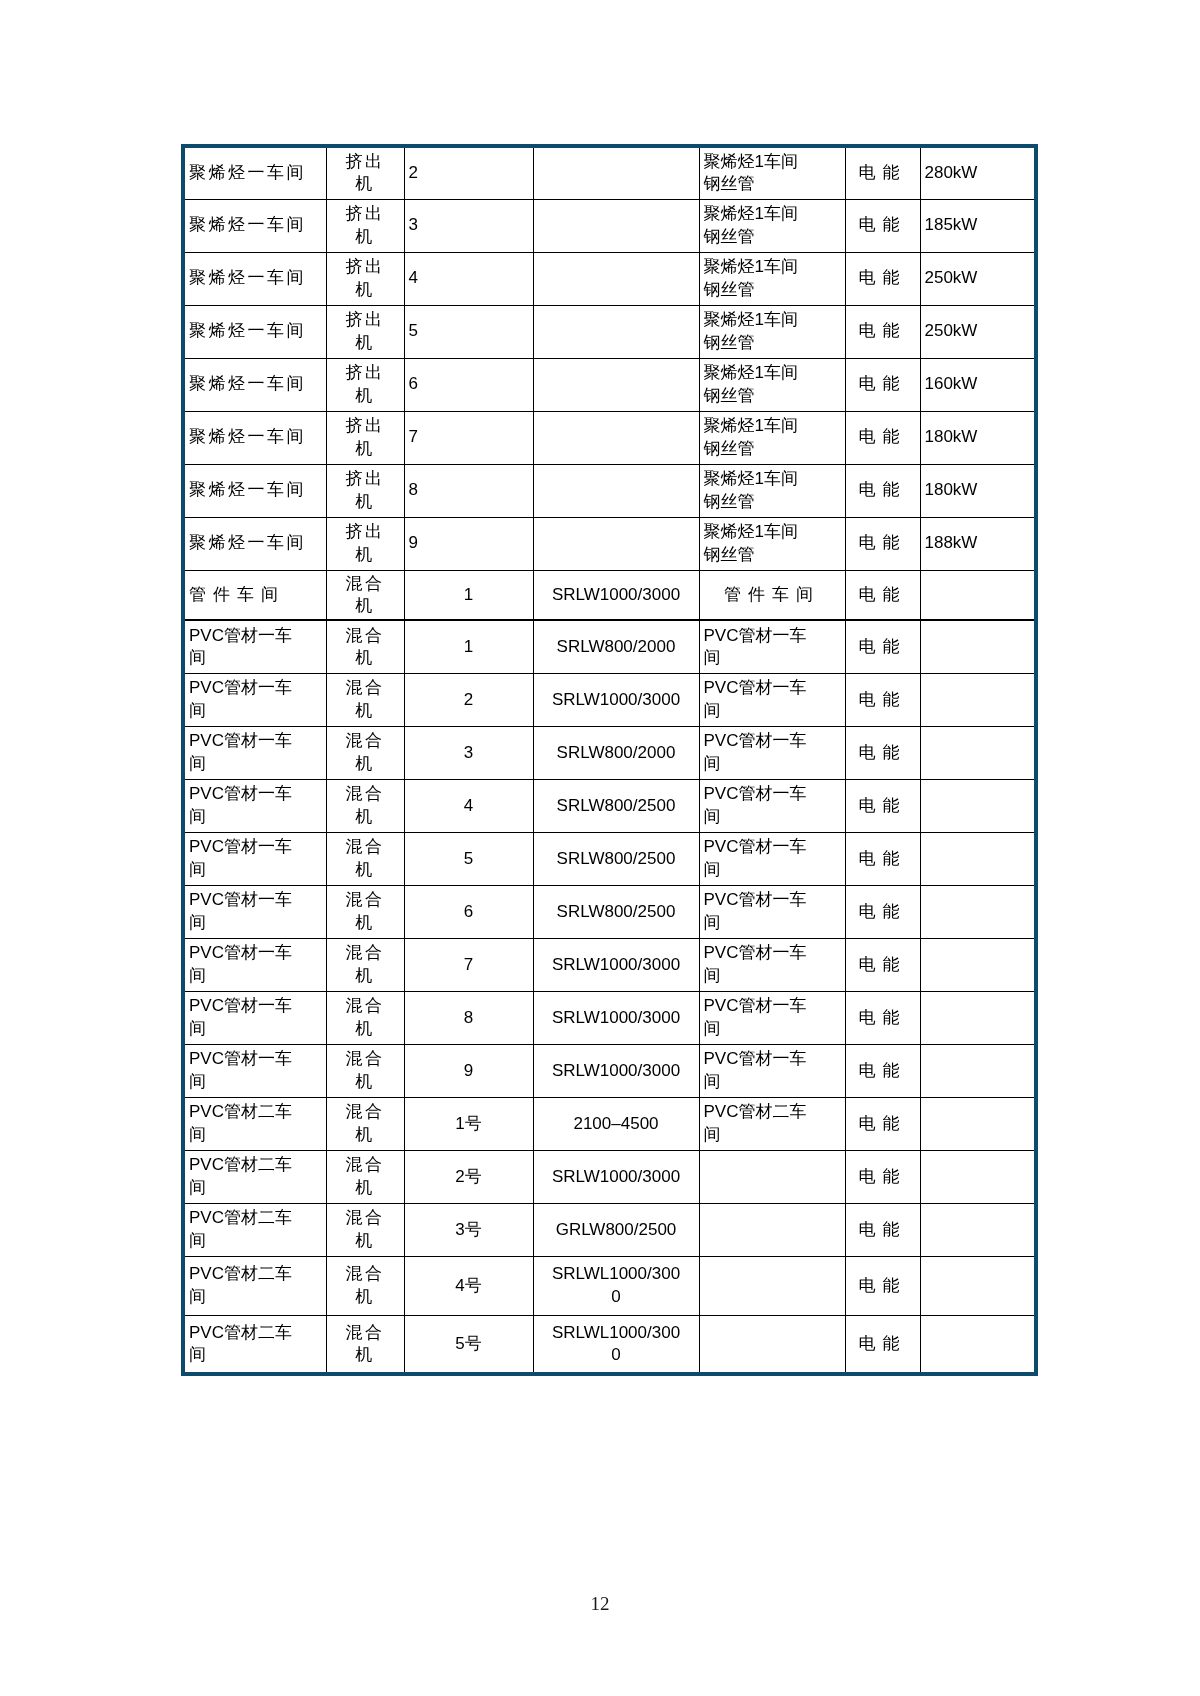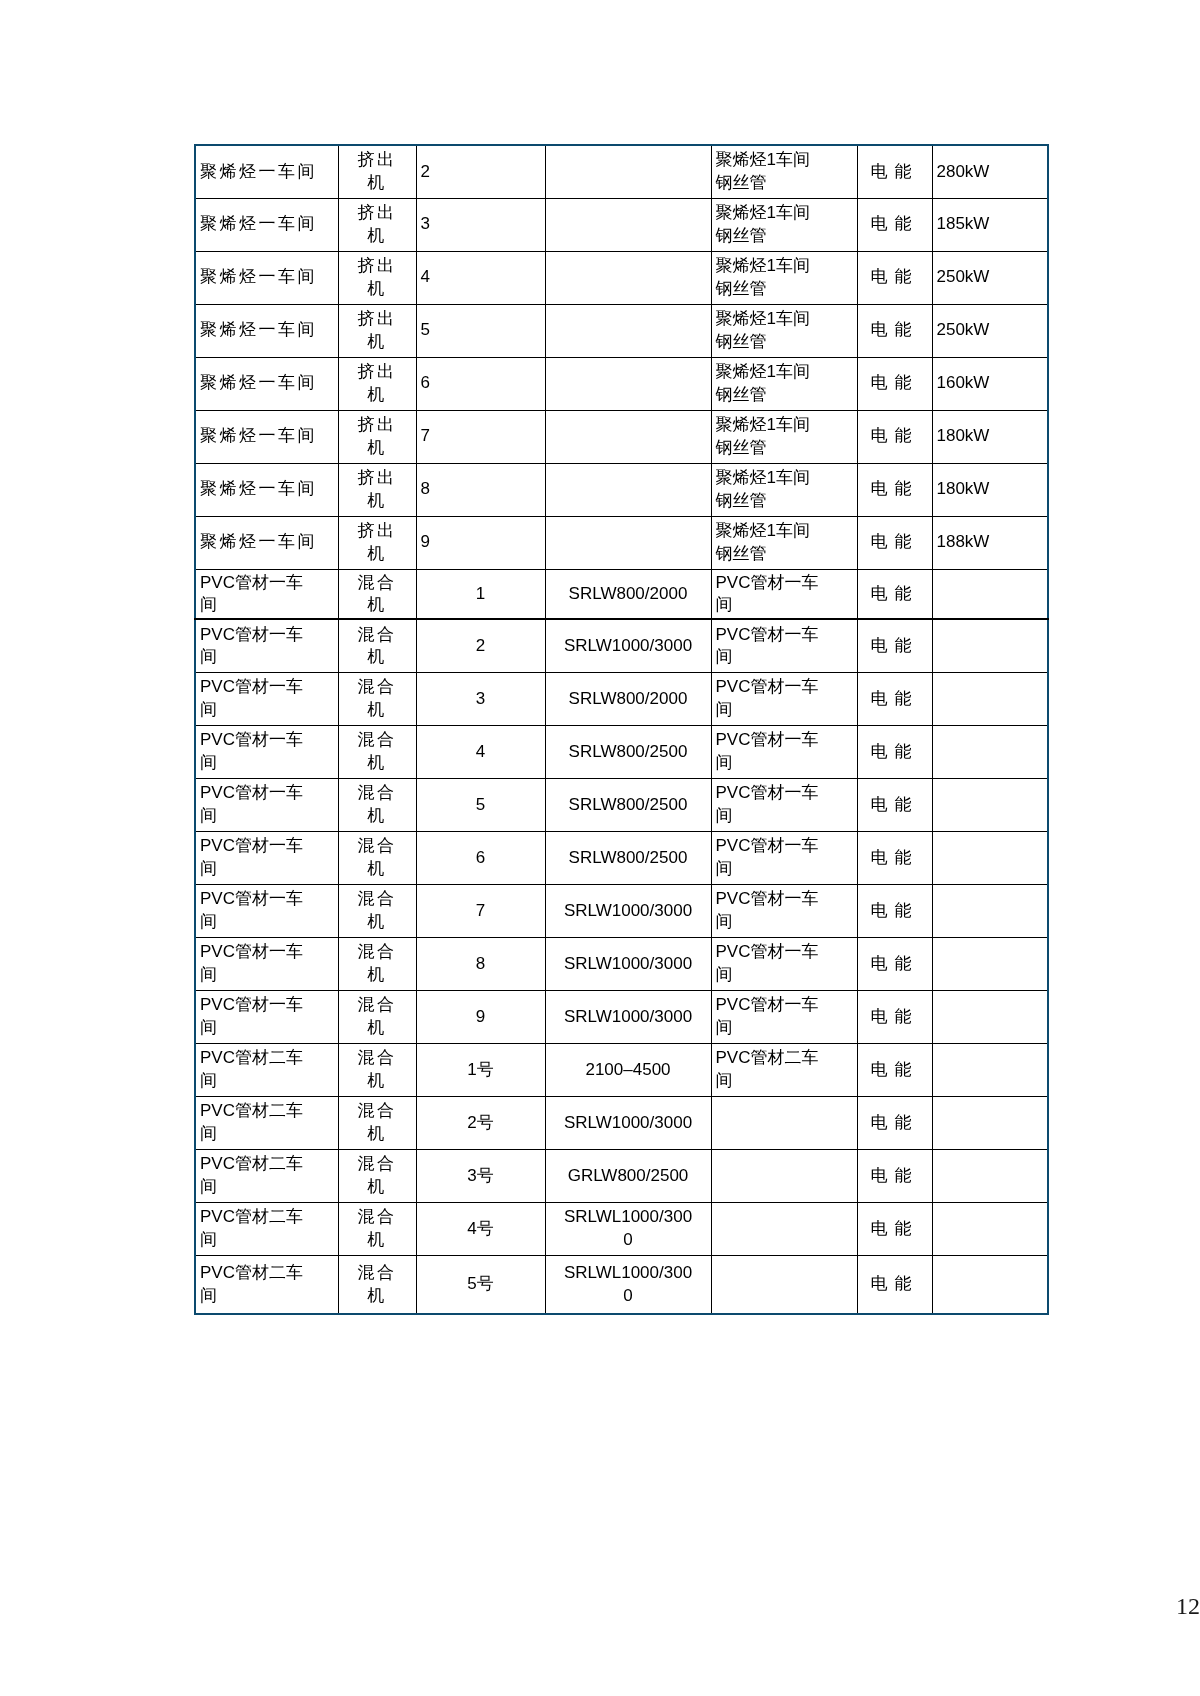--- a/index.html
+++ b/index.html
@@ -7,26 +7,26 @@
     position: relative;
     width: 1200px;
     height: 1696px;
     background: #ffffff;
     font-family: "Liberation Sans", sans-serif;
     color: #000000;
     overflow: hidden;
   }
   table.equip-table {
     position: absolute;
-    left: 194px;
+    left: 181px;
     top: 144px;
     width: 853px;
     border-collapse: collapse;
     table-layout: fixed;
-    border: 2px solid #0c4a6e;
+    border: 4px solid #0c4a6e;
   }
   .equip-table td {
     border: 1.5px solid #000000;
     font-size: 17px;
     line-height: 1.32;
     vertical-align: middle;
     padding: 2px 4px;
     white-space: pre-line;
     overflow: hidden;
   }
@@ -39,23 +39,23 @@
   .pad8  { padding-left: 8px; }
   .pad12 { padding-left: 13px; }
   .pad10 { padding-left: 10px; }
   .ls2 { letter-spacing: 2.5px; }
   .ls7 { letter-spacing: 7px; margin-top: 22px; }
   .page-number {
     position: absolute;
     left: 0;
     width: 100%;
     top: 1593px;
-    text-align: right;
+    text-align: center;
     font-family: "Liberation Serif", serif;
-    font-size: 24px;
+    font-size: 19px;
     color: #1a1a1a;
   }
 </style>
 </head>
 <body>
 
 <div class="page">
   <table class="equip-table">
     <colgroup>
       <col style="width:143px">
@@ -149,20 +149,30 @@
           <td class="ac ls2">挤出
 机</td>
           <td class="al pad12">9</td>
           <td class="ac"></td>
           <td class="al pad8">聚烯烃1车间
 钢丝管</td>
           <td class="ac ls7">电能</td>
           <td class="al pad10">188kW</td>
         </tr>
         <tr>
+          <td class="al pad8 ls7">管件车间</td>
+          <td class="ac ls2">混合
+机</td>
+          <td class="ac">1</td>
+          <td class="ac">SRLW1000/3000</td>
+          <td class="ac ls7">管件车间</td>
+          <td class="ac ls7">电能</td>
+          <td class="al pad10"></td>
+        </tr>
+        <tr>
           <td class="al pad8">PVC管材一车
 间</td>
           <td class="ac ls2">混合
 机</td>
           <td class="ac">1</td>
           <td class="ac">SRLW800/2000</td>
           <td class="al pad8">PVC管材一车
 间</td>
           <td class="ac ls7">电能</td>
           <td class="al pad10"></td>

